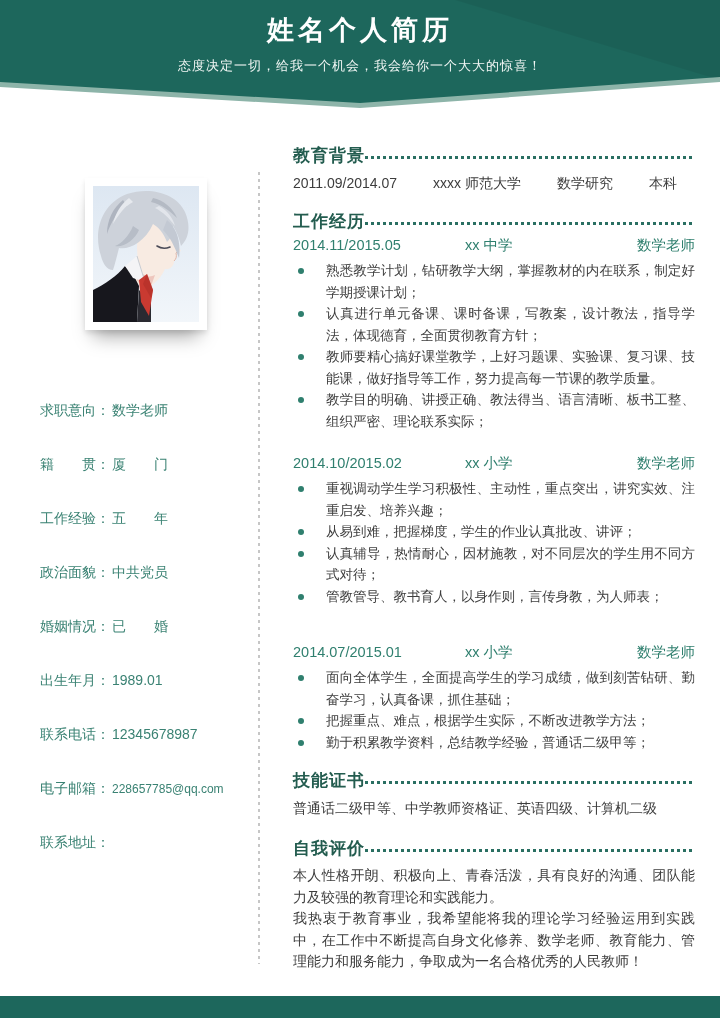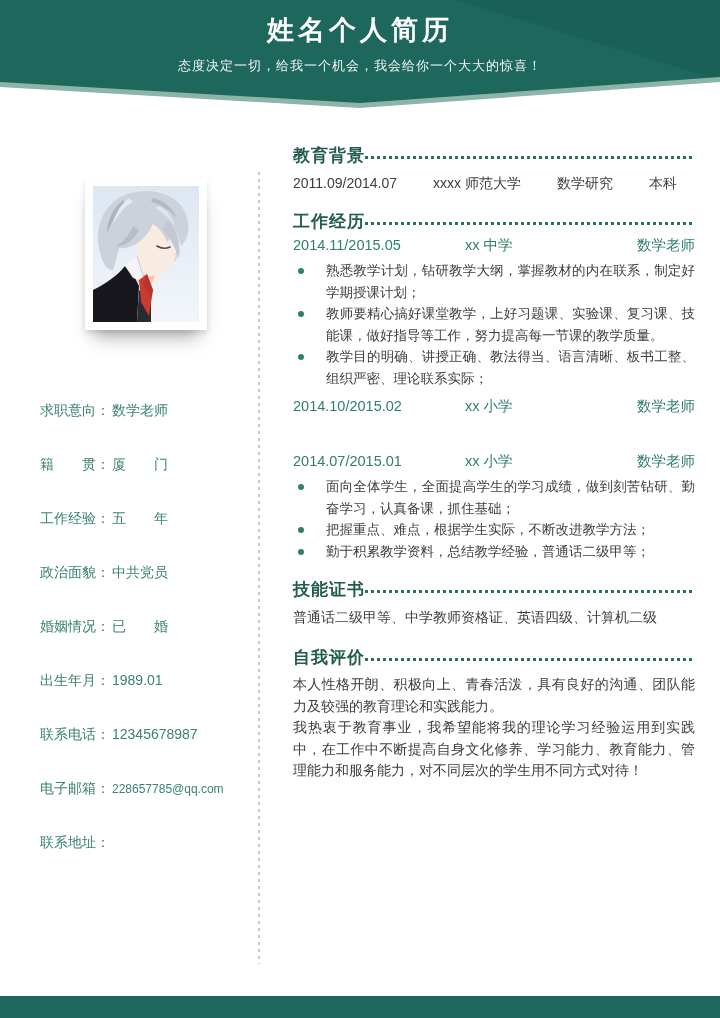--- a/index.html
+++ b/index.html
@@ -64,21 +64,21 @@
   }
   .edu-row{
     display:flex;justify-content:space-between;padding-right:18px;
     margin-top:7px;font-size:14px;line-height:20px;color:#3d3d3d;white-space:nowrap;
   }
   .work-head{margin-top:19px;}
   .job-row{
     display:flex;color:#2f7f6e;font-size:14.5px;line-height:19px;white-space:nowrap;
   }
   .job-row.first{margin-top:4px;}
-  .job-row.second{margin-top:8px;}
+  .job-row.second{margin-top:22px;}
   .job-row.third{margin-top:36px;}
   .job-period{width:172px;}
   .job-org{flex:1;text-align:left;}
   .job-role{width:100px;text-align:right;}
   ul.bullets{margin:5px 0 0 0;padding:0;list-style:none;}
   ul.bullets li{
     position:relative;padding-left:33px;font-size:13.5px;line-height:21.5px;
     color:#3e3e3e;text-align:justify;
   }
   ul.bullets li::before{
@@ -171,29 +171,36 @@
         <div class="rule"></div>
       </div>
 
       <div class="job-row first">
         <span class="job-period">2014.11/2015.05</span>
         <span class="job-org">xx 中学</span>
         <span class="job-role">数学老师</span>
       </div>
       <ul class="bullets">
         <li>熟悉教学计划，钻研教学大纲，掌握教材的内在联系，制定好学期授课计划；</li>
+        <li>认真进行单元备课、课时备课，写教案，设计教法，指导学法，体现德育，全面贯彻教育方针；</li>
         <li>教师要精心搞好课堂教学，上好习题课、实验课、复习课、技能课，做好指导等工作，努力提高每一节课的教学质量。</li>
         <li>教学目的明确、讲授正确、教法得当、语言清晰、板书工整、组织严密、理论联系实际；</li>
       </ul>
 
       <div class="job-row second">
         <span class="job-period">2014.10/2015.02</span>
         <span class="job-org">xx 小学</span>
         <span class="job-role">数学老师</span>
       </div>
+      <ul class="bullets">
+        <li>重视调动学生学习积极性、主动性，重点突出，讲究实效、注重启发、培养兴趣；</li>
+        <li>从易到难，把握梯度，学生的作业认真批改、讲评；</li>
+        <li>认真辅导，热情耐心，因材施教，对不同层次的学生用不同方式对待；</li>
+        <li>管教管导、教书育人，以身作则，言传身教，为人师表；</li>
+      </ul>
 
       <div class="job-row third">
         <span class="job-period">2014.07/2015.01</span>
         <span class="job-org">xx 小学</span>
         <span class="job-role">数学老师</span>
       </div>
       <ul class="bullets">
         <li>面向全体学生，全面提高学生的学习成绩，做到刻苦钻研、勤奋学习，认真备课，抓住基础；</li>
         <li>把握重点、难点，根据学生实际，不断改进教学方法；</li>
         <li>勤于积累教学资料，总结教学经验，普通话二级甲等；</li>
@@ -207,19 +214,19 @@
       </div>
       <p class="skills-text">普通话二级甲等、中学教师资格证、英语四级、计算机二级</p>
     </section>
 
     <section>
       <div class="sec-head eval-head">
         <h2>自我评价</h2>
         <div class="rule"></div>
       </div>
       <p class="eval-p">本人性格开朗、积极向上、青春活泼，具有良好的沟通、团队能力及较强的教育理论和实践能力。</p>
-      <p class="eval-p">我热衷于教育事业，我希望能将我的理论学习经验运用到实践中，在工作中不断提高自身文化修养、学习能力、教育能力、管理能力和服务能力，对不同层次的学生用不同方式对待！</p>
+      <p class="eval-p">我热衷于教育事业，我希望能将我的理论学习经验运用到实践中，在工作中不断提高自身文化修养、数学老师、教育能力、管理能力和服务能力，争取成为一名合格优秀的人民教师！</p>
     </section>
 
   </main>
 
   <footer class="bottombar"></footer>
 </div>
 
 </body></html>

